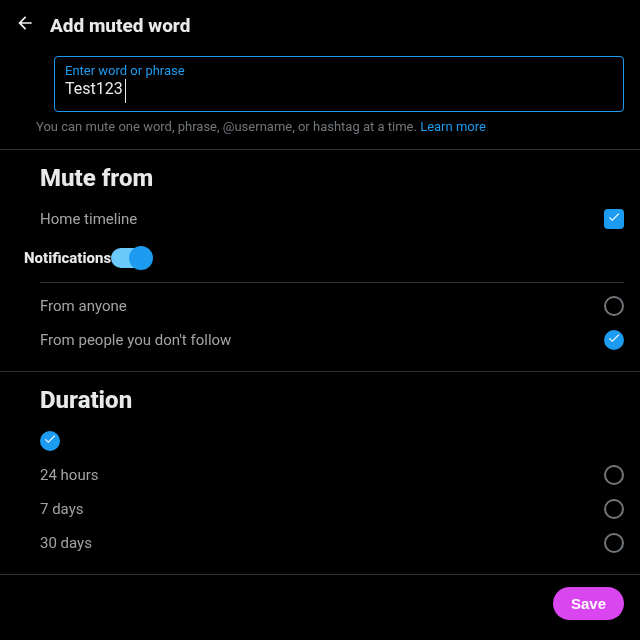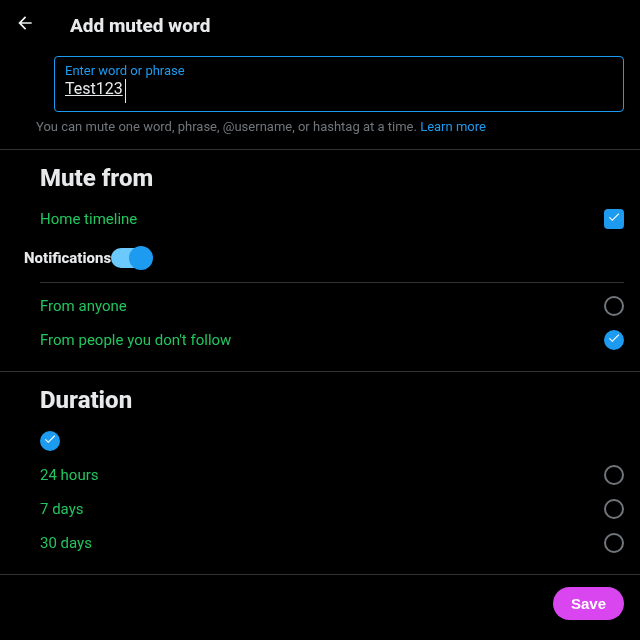--- a/index.html
+++ b/index.html
@@ -9,21 +9,21 @@
     height: 640px;
     background: #000;
     color: #e7e9ea;
     font-family: -apple-system, BlinkMacSystemFont, "Segoe UI", Roboto, Helvetica, Arial, sans-serif;
     overflow: hidden;
   }
   .header {
     display: flex;
     align-items: center;
     padding: 8px 8px 4px 8px;
-    gap: 28px;
+    gap: 8px;
   }
   .back-btn {
     width: 34px;
     height: 34px;
     border-radius: 50%;
     display: flex;
     align-items: center;
     justify-content: center;
     cursor: pointer;
   }
@@ -77,21 +77,21 @@
     font-size: 24px;
     font-weight: 800;
     padding: 14px 16px 10px 40px;
   }
   .row {
     display: flex;
     align-items: center;
     justify-content: space-between;
     padding: 7px 16px 7px 40px;
     font-size: 15px;
-    color: #22c55e;
+    color: #a3a3a3;
   }
   .subhead {
     font-size: 15px;
     font-weight: 800;
     padding: 12px 16px 8px 24px;
     display: flex;
     align-items: center;
     justify-content: flex-start;
   }
   .sub-sep {
@@ -156,21 +156,20 @@
     font-weight: 700;
     font-size: 15px;
     border: none;
     border-radius: 9999px;
     padding: 8px 18px;
     cursor: pointer;
   }
   .text-caret {
     border-right: 1px solid #e7e9ea;
     padding-right: 2px;
-    text-decoration: underline;
   }
 </style>
 </head>
 <body>
 
 <div class="header">
   <div class="back-btn">
     <span>
       <svg viewBox="0 0 24 24">
           <path d="M20 11H7.83l5.59-5.59L12 4l-8 8 8 8 1.41-1.41L7.83 13H20z"></path>

